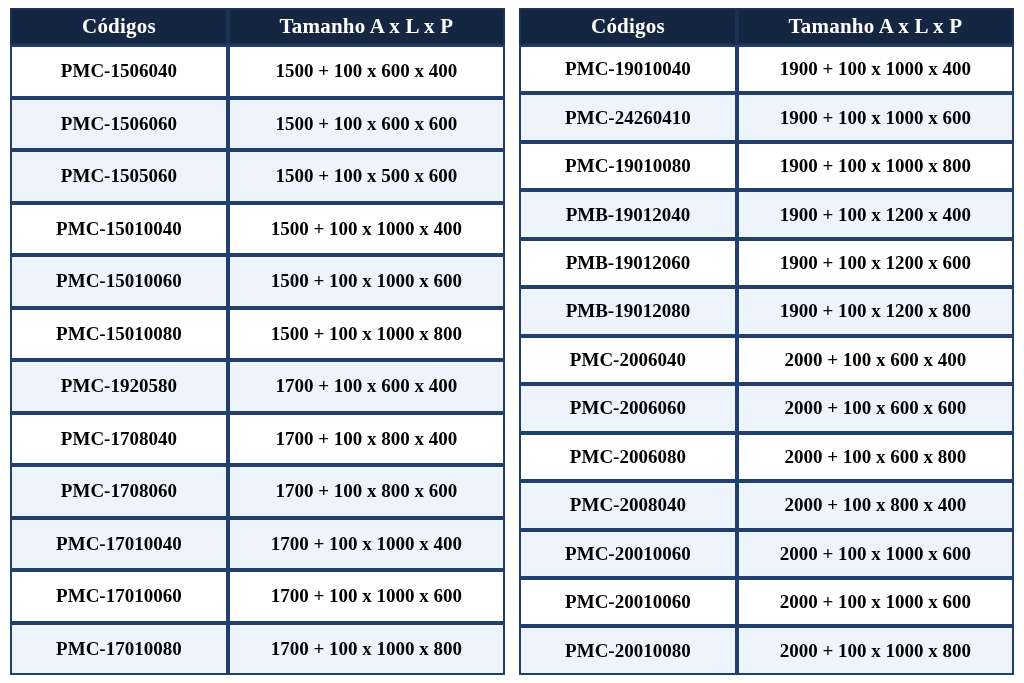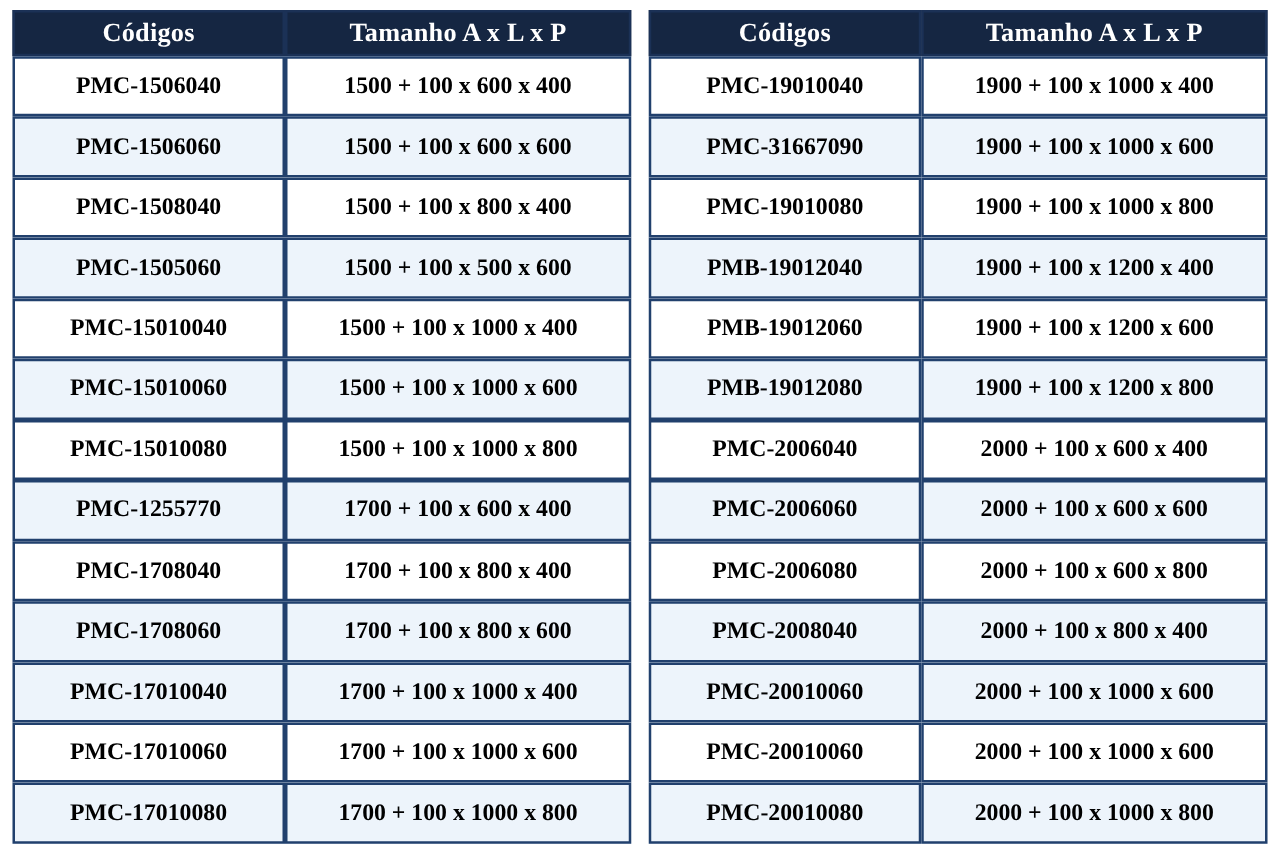--- a/index.html
+++ b/index.html
@@ -84,42 +84,38 @@
       </thead>
       <tbody>
         <tr class="odd">
           <td>PMC-1506040</td>
           <td>1500 + 100 x 600 x 400</td>
         </tr>
         <tr class="even">
           <td>PMC-1506060</td>
           <td>1500 + 100 x 600 x 600</td>
         </tr>
-        <tr class="odd">
-          <td>PMC-1508040</td>
-          <td>1500 + 100 x 800 x 400</td>
-        </tr>
         <tr class="even">
           <td>PMC-1505060</td>
           <td>1500 + 100 x 500 x 600</td>
         </tr>
         <tr class="odd">
           <td>PMC-15010040</td>
           <td>1500 + 100 x 1000 x 400</td>
         </tr>
         <tr class="even">
           <td>PMC-15010060</td>
           <td>1500 + 100 x 1000 x 600</td>
         </tr>
         <tr class="odd">
           <td>PMC-15010080</td>
           <td>1500 + 100 x 1000 x 800</td>
         </tr>
         <tr class="even">
-          <td>PMC-1255770</td>
+          <td>PMC-1920580</td>
           <td>1700 + 100 x 600 x 400</td>
         </tr>
         <tr class="odd">
           <td>PMC-1708040</td>
           <td>1700 + 100 x 800 x 400</td>
         </tr>
         <tr class="even">
           <td>PMC-1708060</td>
           <td>1700 + 100 x 800 x 600</td>
         </tr>
@@ -150,21 +146,21 @@
           <th>Códigos</th>
           <th>Tamanho A x L x P</th>
         </tr>
       </thead>
       <tbody>
         <tr class="odd">
           <td>PMC-19010040</td>
           <td>1900 + 100 x 1000 x 400</td>
         </tr>
         <tr class="even">
-          <td>PMC-31667090</td>
+          <td>PMC-24260410</td>
           <td>1900 + 100 x 1000 x 600</td>
         </tr>
         <tr class="odd">
           <td>PMC-19010080</td>
           <td>1900 + 100 x 1000 x 800</td>
         </tr>
         <tr class="even">
           <td>PMB-19012040</td>
           <td>1900 + 100 x 1200 x 400</td>
         </tr>

